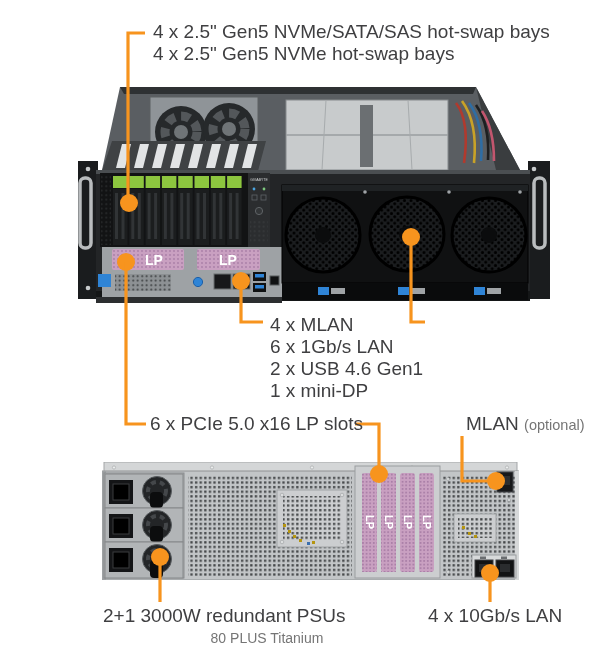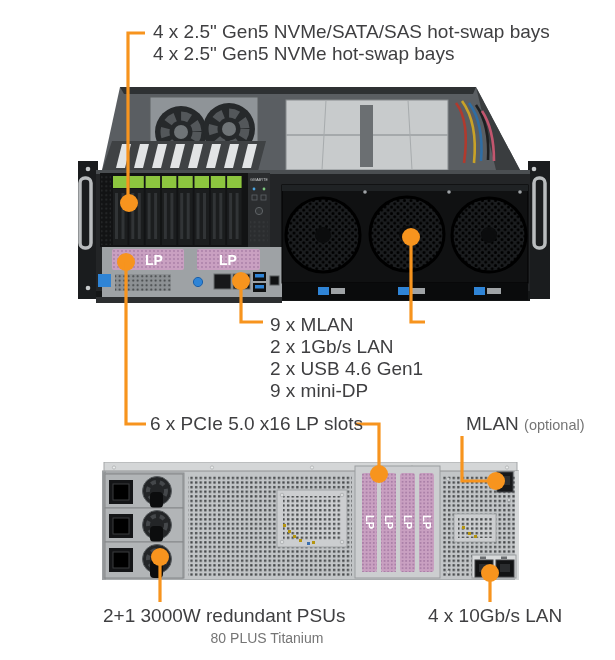--- a/index.html
+++ b/index.html
@@ -21,24 +21,24 @@
 <body>
 
 <div id="page">
 
   <div class="abs txt label" style="left:153px;top:21px;">
     <div>4 x 2.5" Gen5 NVMe/SATA/SAS hot-swap bays</div>
     <div>4 x 2.5" Gen5 NVMe hot-swap bays</div>
   </div>
 
   <div class="abs txt label" style="left:270px;top:314px;">
-    <div>9 x MLAN</div>
-    <div>2 x 1Gb/s LAN</div>
+    <div>4 x MLAN</div>
+    <div>6 x 1Gb/s LAN</div>
     <div>2 x USB 4.6 Gen1</div>
-    <div>9 x mini-DP</div>
+    <div>1 x mini-DP</div>
   </div>
 
 
   <div class="abs txt label" style="left:150px;top:413px;">6 x PCIe 5.0 x16 LP slots</div>
 
   <div class="abs txt label" style="left:430px;top:413px;margin-left:36px;">
     <span>MLAN</span>
     <span class="qualifier">(optional)</span>
   </div>
 

